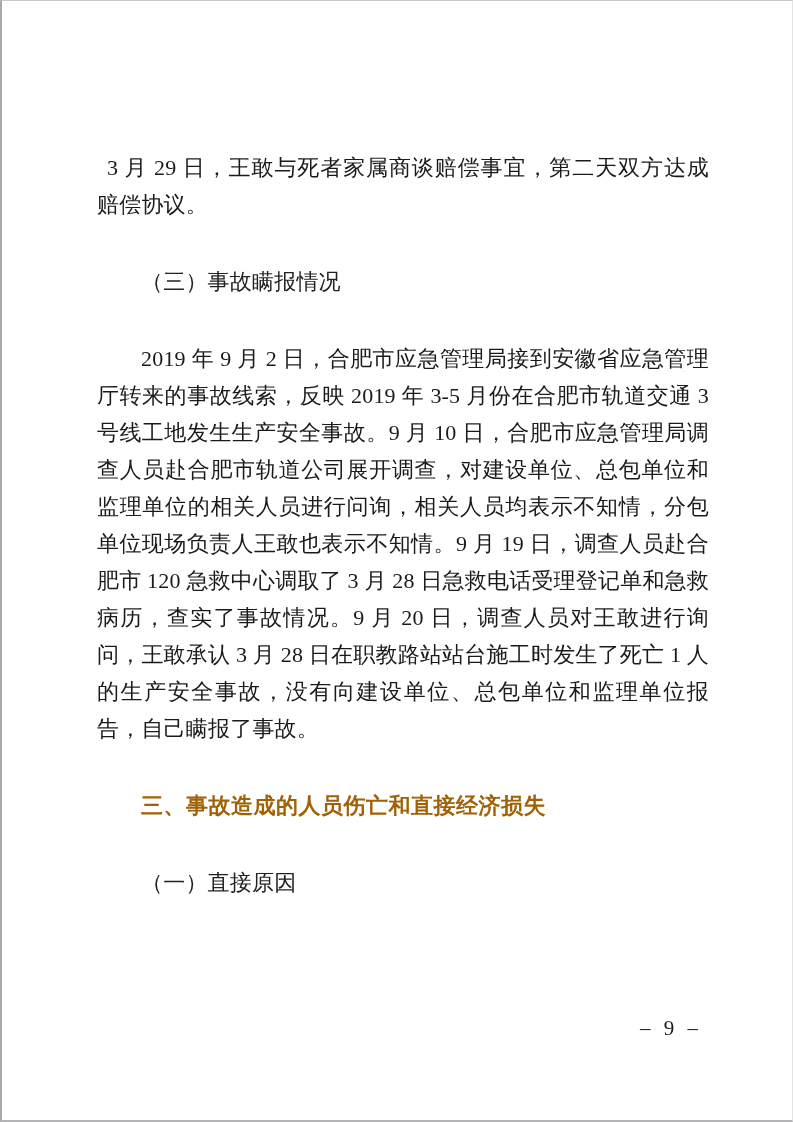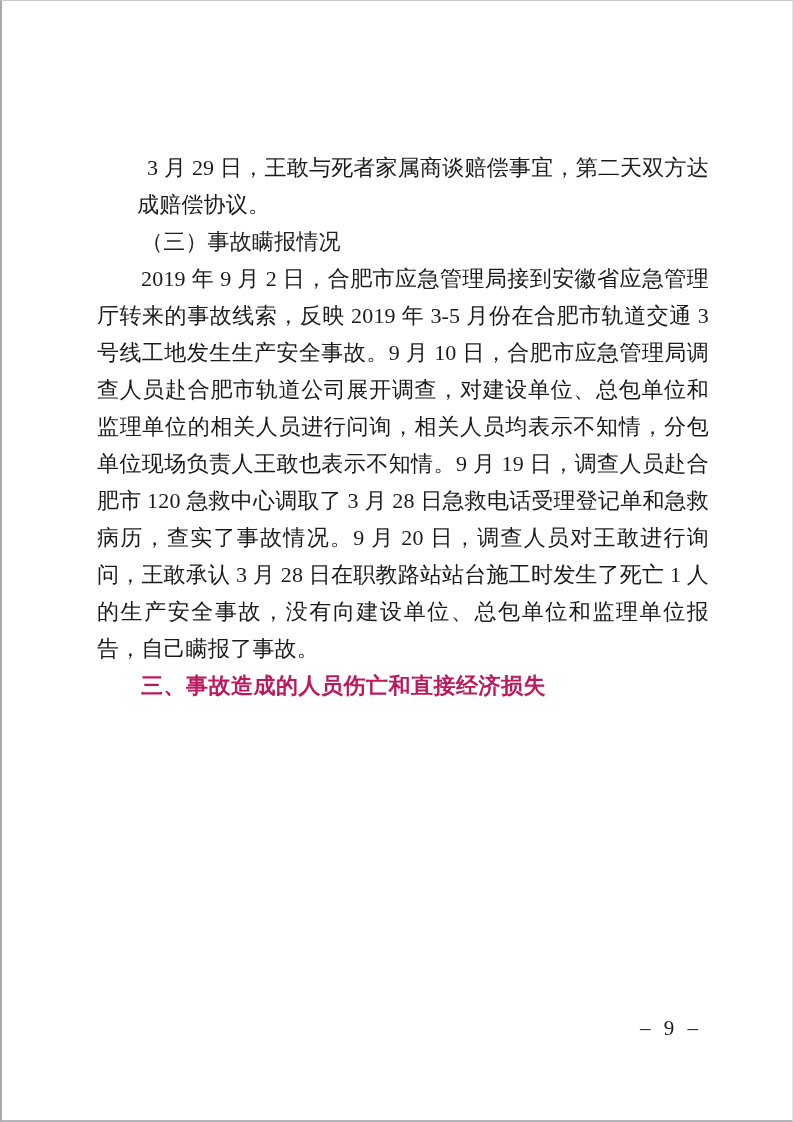--- a/index.html
+++ b/index.html
@@ -32,29 +32,29 @@
     font-size: 22px;
     line-height: 37px;
     color: #1a1a1a;
     text-align: justify;
     letter-spacing: 0.2px;
   }
   .content p.body,
   .content p.sub,
   .content p.heading {
     text-indent: 2em;
+    margin-top: 40px;
   }
   .content p.body-cont {
     text-indent: 10px;
-    margin-left: 40px;
   }
   .content p.heading {
     font-family: "Liberation Sans", "DejaVu Sans", sans-serif;
     font-weight: bold;
-    color: #be185d;
+    color: #a16207;
     letter-spacing: 0.5px;
   }
   .content p.sub {
     color: #222222;
   }
   .page-number {
     position: absolute;
     top: 1014px;
     left: 638px;
     font-size: 21px;
@@ -68,15 +68,16 @@
 </head>
 <body>
 
 <div class="page">
   <div class="content">
 
   <p class="body-cont">3 月 29 日，王敢与死者家属商谈赔偿事宜，第二天双方达成赔偿协议。</p>
       <p class="sub">（三）事故瞒报情况</p>
       <p class="body">2019 年 9 月 2 日，合肥市应急管理局接到安徽省应急管理厅转来的事故线索，反映 2019 年 3-5 月份在合肥市轨道交通 3 号线工地发生生产安全事故。9 月 10 日，合肥市应急管理局调查人员赴合肥市轨道公司展开调查，对建设单位、总包单位和监理单位的相关人员进行问询，相关人员均表示不知情，分包单位现场负责人王敢也表示不知情。9 月 19 日，调查人员赴合肥市 120 急救中心调取了 3 月 28 日急救电话受理登记单和急救病历，查实了事故情况。9 月 20 日，调查人员对王敢进行询问，王敢承认 3 月 28 日在职教路站站台施工时发生了死亡 1 人的生产安全事故，没有向建设单位、总包单位和监理单位报告，自己瞒报了事故。</p>
       <p class="heading">三、事故造成的人员伤亡和直接经济损失</p>
+      <p class="sub">（一）直接原因</p>
     </div>
   <div class="page-number">– 9 –</div>
 </div>
 
 </body></html>

